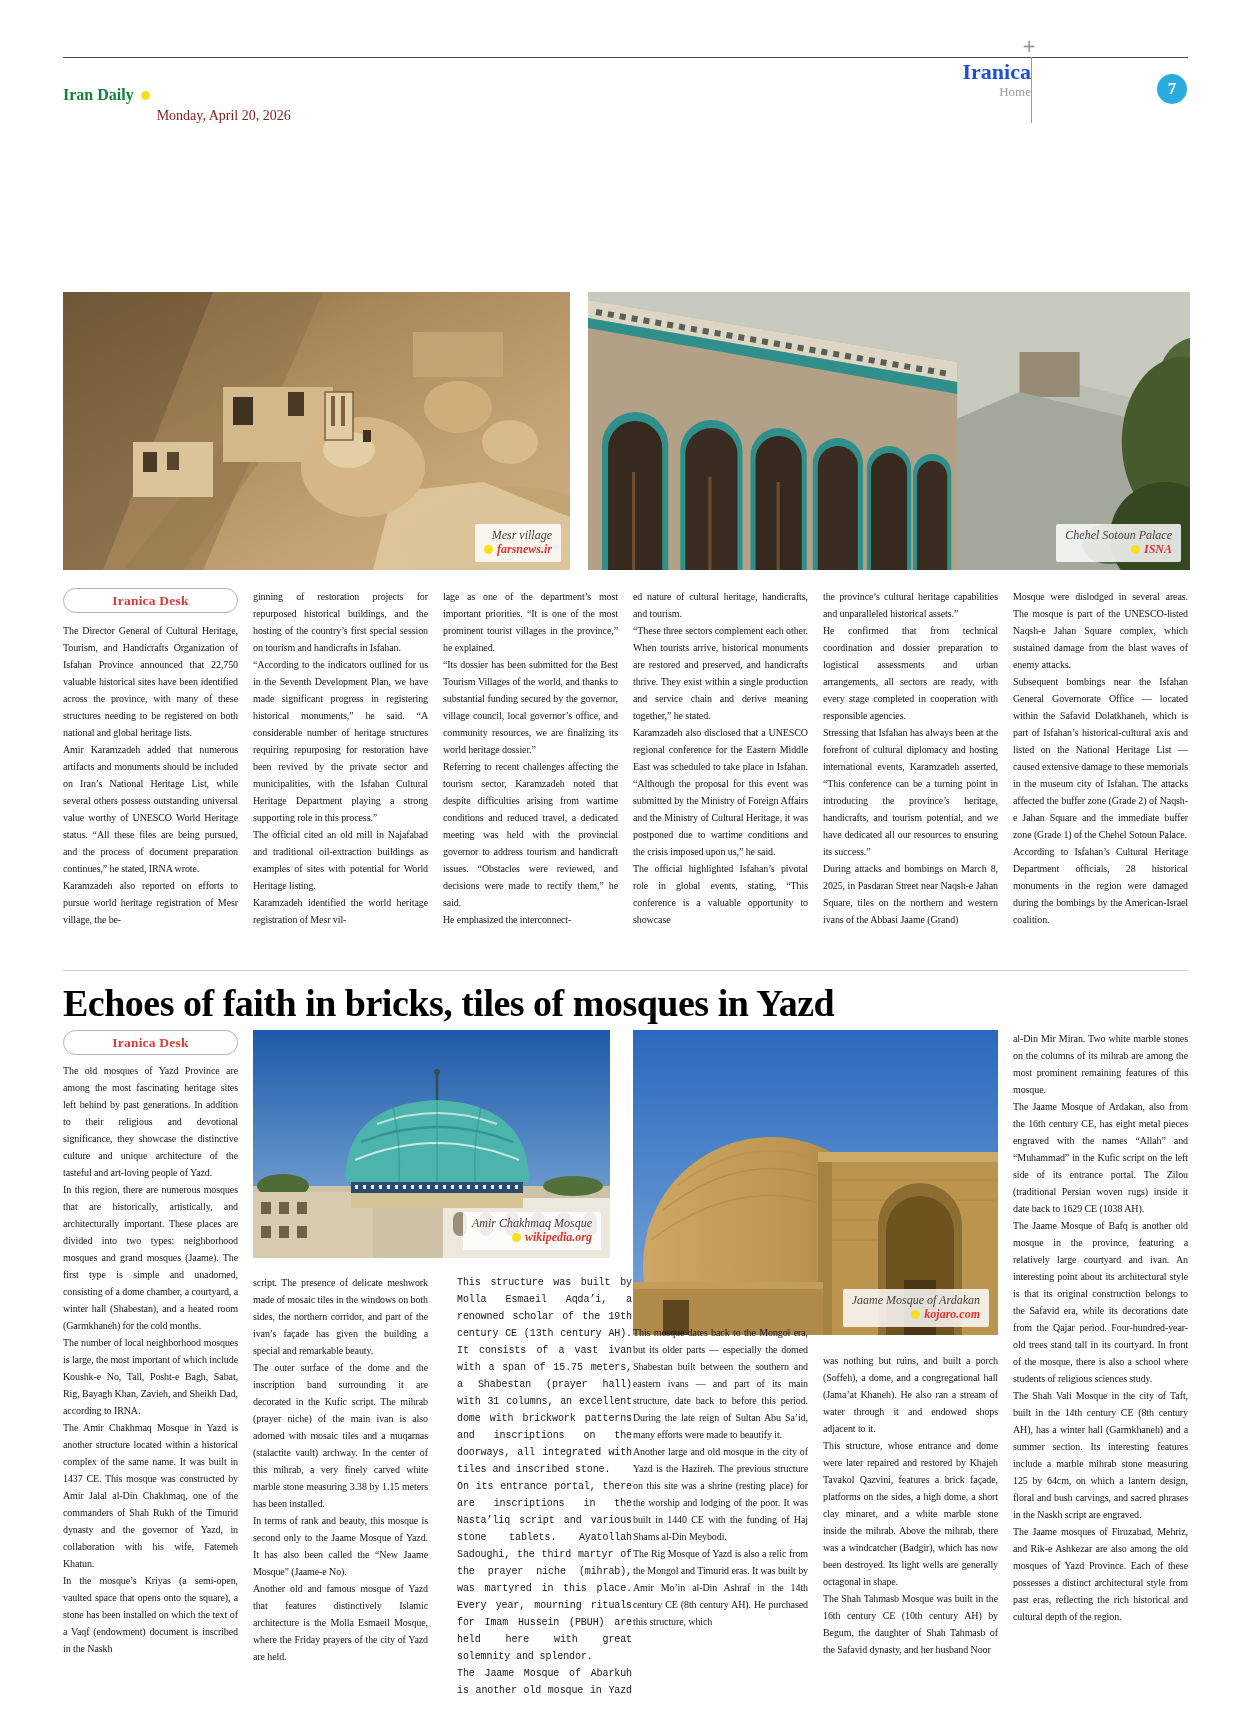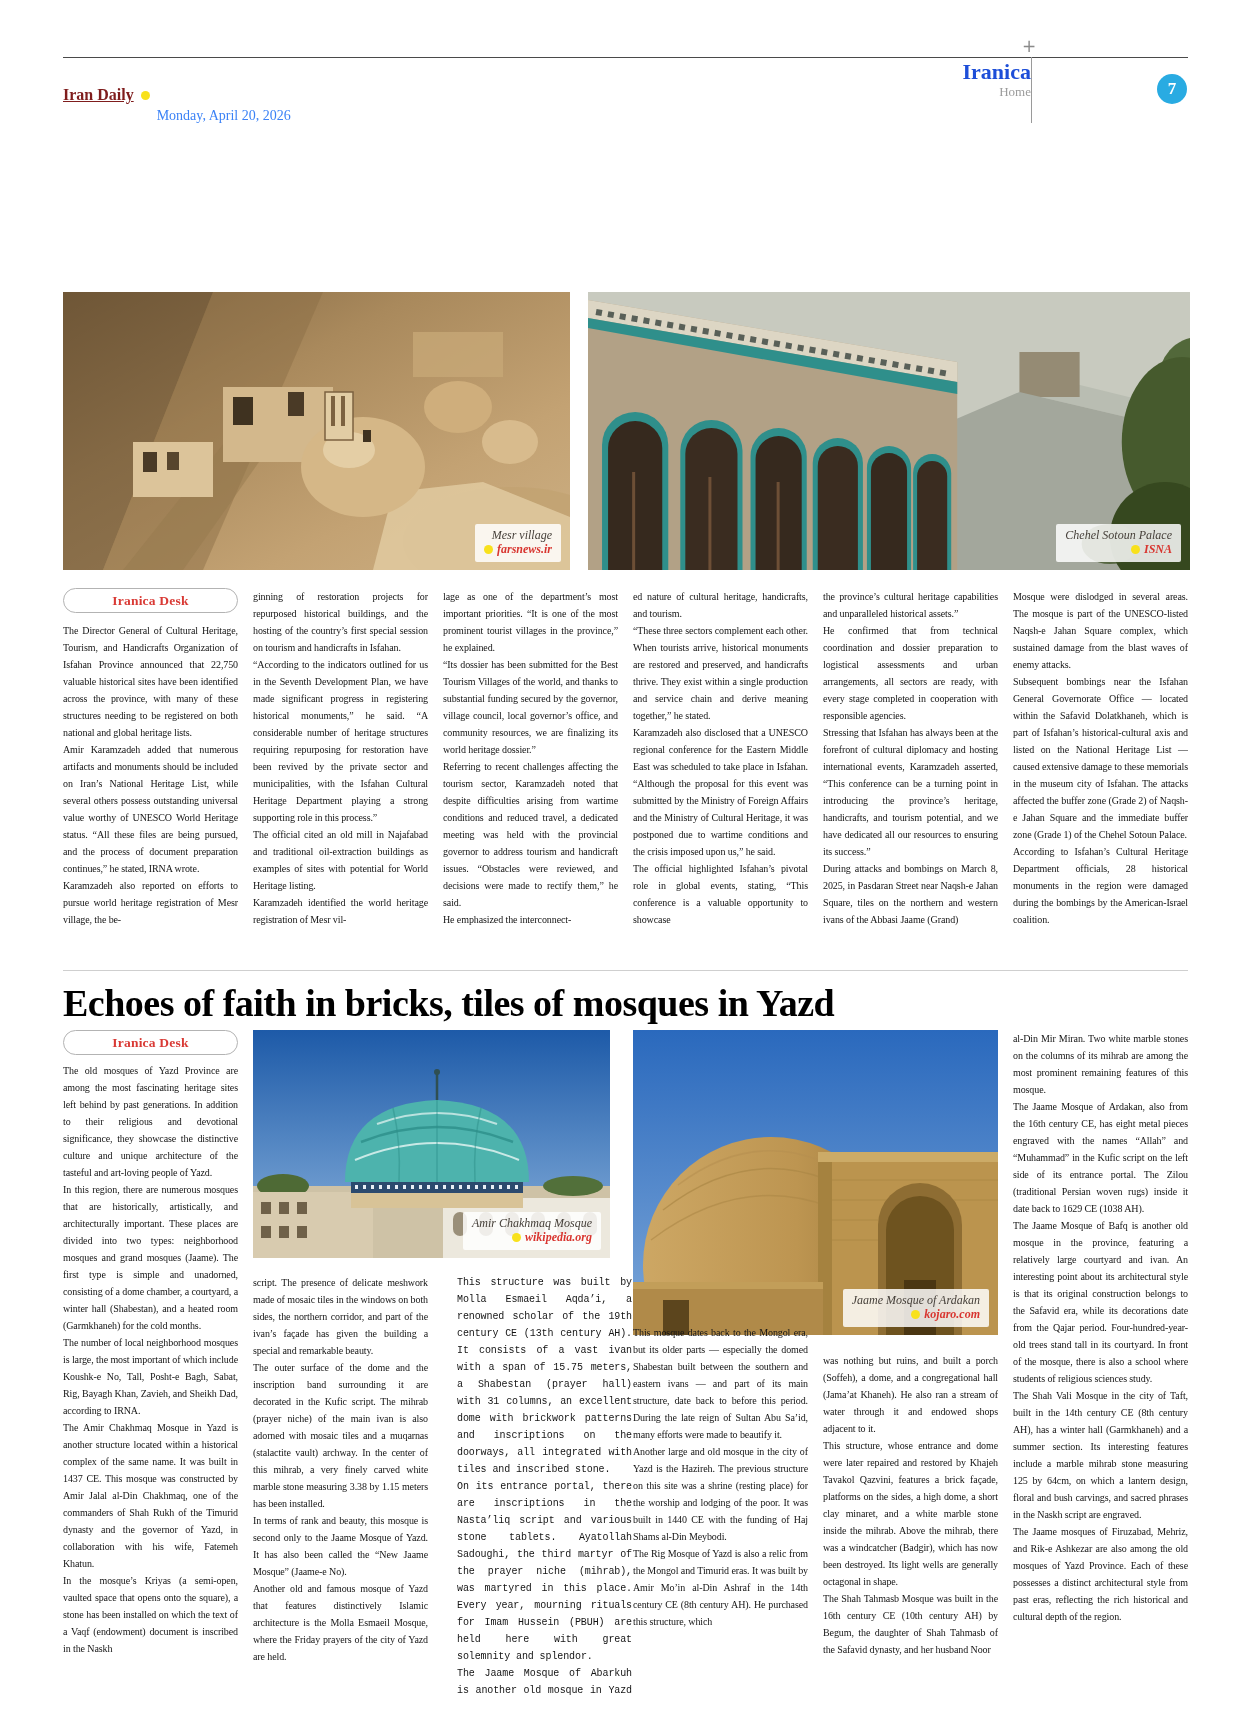--- a/index.html
+++ b/index.html
@@ -4,23 +4,23 @@
 <style>
   html,body{margin:0;padding:0;background:#fff;}
   .page{position:relative;width:1250px;height:1734px;background:#fff;overflow:hidden;
         font-family:"Liberation Serif",serif;color:#181818;}
   .abs{position:absolute;}
   
   .crop-mark{left:1022px;top:36px;color:#8a8a8a;font:400 17px "DejaVu Sans",sans-serif;}
   .top-rule{left:63px;top:57px;width:1125px;height:1px;background:#4a4a4a;}
   .vrule{left:1031px;top:57px;width:1px;height:66px;background:#9a9a9a;}
   .masthead{left:63px;top:66px;display:flex;align-items:center;gap:7px;}
-  .paper-name{font:700 16px "Liberation Serif",serif;color:#7f1d1d;text-decoration:underline;}
+  .paper-name{font:700 16px "Liberation Serif",serif;color:#15803d;}
   .mast-dot{width:9px;height:9px;border-radius:50%;background:#f8e11c;display:inline-block;}
-  .issue-date{font:400 14px "Liberation Serif",serif;color:#3b82f6;margin-top:42px;}
+  .issue-date{font:400 14px "Liberation Serif",serif;color:#7f1d1d;margin-top:42px;}
   .section-block{right:219px;top:60px;text-align:right;}
   .section-title{font:700 22px "Liberation Serif",serif;color:#1d4ed8;line-height:24px;}
   .section-sub{font:400 13px "Liberation Serif",serif;color:#9b9b9b;line-height:16px;}
   .page-badge{left:1157px;top:74px;width:30px;height:30px;border-radius:50%;background:#29abe2;
               display:flex;align-items:center;justify-content:center;}
   .page-badge span{font:700 17px "Liberation Serif",serif;color:#fff;}
   
   .headline1{left:63px;top:138px;width:950px;font:700 61px "Liberation Serif",serif;
              line-height:1.08;letter-spacing:-1px;color:#0d0d0d;}
   .headline2{left:63px;top:981px;width:1000px;font:700 38px "Liberation Serif",serif;

